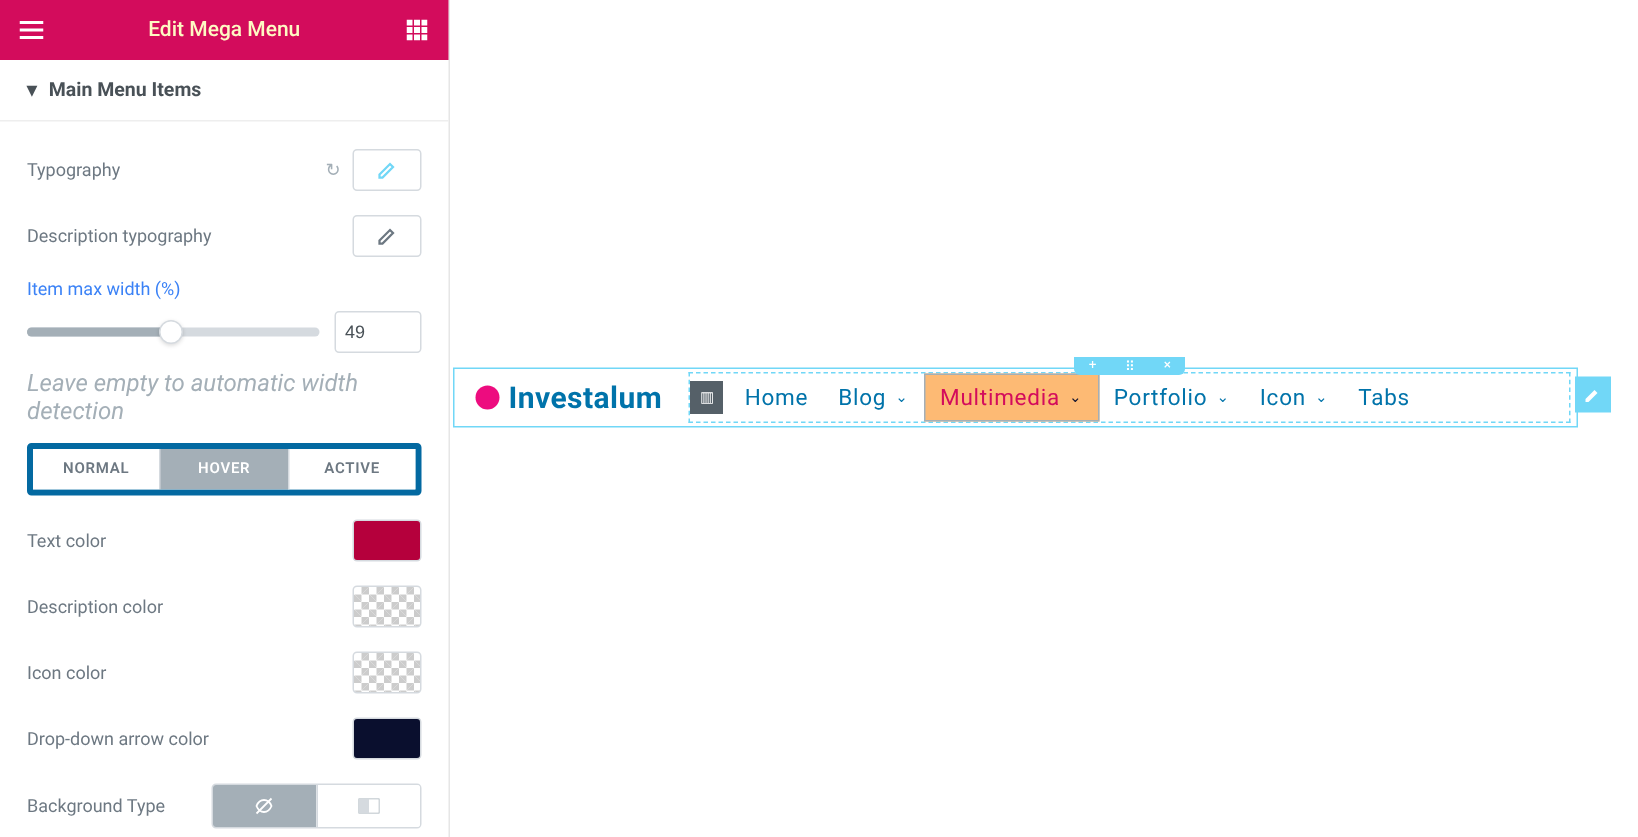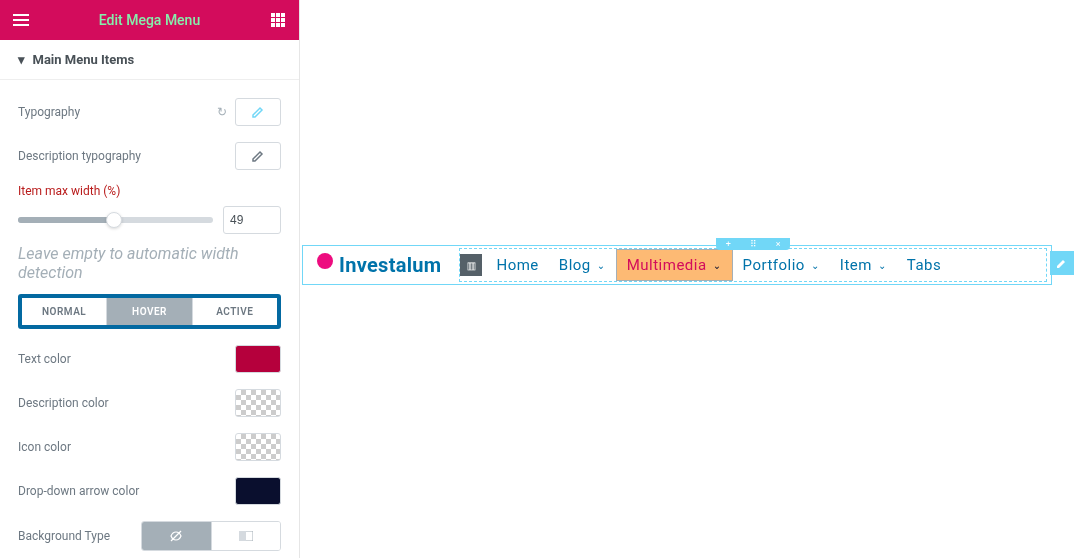--- a/index.html
+++ b/index.html
@@ -1,48 +1,48 @@
 <!DOCTYPE html>
 <html><head>
 <meta charset="utf-8">
 <style>
 * { box-sizing: border-box; margin: 0; padding: 0; }
 body { font-family: -apple-system, BlinkMacSystemFont, "Segoe UI", Roboto, sans-serif; width: 1092px; height: 558px; overflow: hidden; background: #fff; display: flex; }
 .sidebar { width: 300px; height: 558px; background: #fff; border-right: 1px solid #e6e6e6; display: flex; flex-direction: column; }
-.sidebar-header { height: 40px; background: #d30c5c; color: #86efac; display: flex; align-items: center; justify-content: space-between; padding: 0 12px; font-size: 14px; font-weight: 500; }
+.sidebar-header { height: 40px; background: #d30c5c; color: #fef9c3; display: flex; align-items: center; justify-content: space-between; padding: 0 12px; font-size: 14px; font-weight: 500; }
 .sidebar-header .hamburger, .sidebar-header .grid-icon { width: 18px; height: 18px; display: flex; align-items: center; justify-content: center; cursor: pointer; }
 .sidebar-header .title { flex: 1; text-align: center; }
 .section-header { padding: 12px 18px; font-size: 13px; font-weight: 700; color: #495157; display: flex; align-items: center; gap: 8px; border-bottom: 1px solid #eee; }
 .section-body { padding: 10px 18px; overflow-y: auto; flex: 1; }
 .prop-row { display: flex; align-items: center; justify-content: flex-start; padding: 8px 0; font-size: 12px; color: #6d7882; }
 .prop-row .label { flex: 1; }
 .edit-btn { width: 46px; height: 28px; border: 1px solid #d5dadf; border-radius: 3px; background: #fff; display: flex; align-items: center; justify-content: center; cursor: pointer; }
 .reset-icon { margin-right: 8px; color: #a4afb7; cursor: pointer; }
 .slider-row { padding: 6px 0; }
-.slider-row .label { font-size: 12px; color: #b91c1c; display: block; margin-bottom: 8px; }
+.slider-row .label { font-size: 12px; color: #3b82f6; display: block; margin-bottom: 8px; }
 .slider-wrap { display: flex; align-items: center; gap: 10px; }
 .slider { flex: 1; height: 6px; background: #d5dadf; border-radius: 3px; position: relative; }
 .slider-track { position: absolute; left: 0; top: 0; bottom: 0; width: 49%; background: #a4afb7; border-radius: 3px; }
 .slider-thumb { position: absolute; left: 49%; top: 50%; width: 16px; height: 16px; background: #fff; border: 1px solid #d5dadf; border-radius: 50%; transform: translate(-50%, -50%); box-shadow: 0 1px 3px rgba(0,0,0,0.15); }
 .slider-input { width: 58px; height: 28px; border: 1px solid #d5dadf; border-radius: 3px; padding: 4px 6px; font-size: 12px; color: #495157; }
 .hint { font-size: 16px; color: #a4afb7; font-style: italic; padding: 4px 0 12px; }
 .state-tabs { display: flex; border: 4px solid #0369a1; border-radius: 3px; overflow: hidden; margin-bottom: 8px; }
 .state-tab { flex: 1; text-align: center; padding: 8px 0; font-size: 10px; font-weight: 600; letter-spacing: 0.5px; color: #6d7882; cursor: pointer; text-transform: uppercase; background: #fff; }
 .state-tab.active { background: #a4afb7; color: #fff; }
 .state-tab + .state-tab { border-left: 1px solid #d5dadf; }
 .color-swatch { width: 46px; height: 28px; border: 1px solid #d5dadf; border-radius: 3px; cursor: pointer; }
 .checkered { background-image: linear-gradient(45deg, #ccc 25%, transparent 25%), linear-gradient(-45deg, #ccc 25%, transparent 25%), linear-gradient(45deg, transparent 75%, #ccc 75%), linear-gradient(-45deg, transparent 75%, #ccc 75%); background-size: 10px 10px; background-position: 0 0, 0 5px, 5px -5px, -5px 0px; background-color: #fff; }
 .bg-type { display: flex; border: 1px solid #d5dadf; border-radius: 3px; overflow: hidden; width: 140px; }
 .bg-type-opt { flex: 1; height: 28px; display: flex; align-items: center; justify-content: center; cursor: pointer; background: #fff; color: #a4afb7; }
 .bg-type-opt.active { background: #a4afb7; color: #fff; }
 .bg-type-opt + .bg-type-opt { border-left: 1px solid #d5dadf; }
 .collapse-handle { position: absolute; left: 300px; top: 440px; width: 14px; height: 28px; background: #e6e9ec; display: flex; align-items: center; justify-content: center; font-size: 10px; color: #a4afb7; cursor: pointer; }
 .canvas { flex: 1; position: relative; background: #fff; }
 .menu-container { position: absolute; left: 2px; right: 40px; top: 245px; height: 40px; border: 1px solid #71d7f7; display: flex; align-items: center; }
-.logo-wrap { display: flex; align-items: flex-start; gap: 6px; padding: 0 14px; }
+.logo-wrap { display: flex; align-items: center; gap: 6px; padding: 0 14px; }
 .logo-dot { width: 16px; height: 16px; background: #ed0c7f; border-radius: 50%; }
 .logo-text { color: #0073aa; font-size: 20px; font-weight: 700; letter-spacing: 0.3px; }
 .menu-items-wrap { flex: 1; height: 34px; margin: 0 4px; border: 1px dashed #71d7f7; display: flex; align-items: center; position: relative; }
 .tiny-toolbar { position: absolute; top: -11px; left: 50%; transform: translateX(-50%); height: 12px; width: 74px; background: #71d7f7; display: flex; align-items: center; justify-content: space-around; color: #fff; font-size: 9px; border-radius: 0 0 4px 4px; }
 .tiny-toolbar span { cursor: pointer; }
 .section-badge { width: 22px; height: 22px; background: #556068; color: #fff; display: flex; align-items: center; justify-content: center; font-size: 10px; margin-right: 4px; }
 .menu-item { padding: 0 10px; height: 32px; display: flex; align-items: center; gap: 6px; font-size: 15px; color: #0073aa; cursor: pointer; letter-spacing: 0.5px; }
 .menu-item .chev { font-size: 10px; color: #0073aa; }
 .menu-item.hovered { background: #fdba74; border: 1px solid #a4afb7; color: #d30c5c; }
 .menu-item.hovered .chev { color: #0a0f2e; }
@@ -190,21 +190,21 @@
       </div>
       <div class="menu-item hovered">
         <span>Multimedia</span>
         <span class="chev">⌄</span>
       </div>
       <div class="menu-item">
         <span>Portfolio</span>
         <span class="chev">⌄</span>
       </div>
       <div class="menu-item">
-        <span>Item</span>
+        <span>Icon</span>
         <span class="chev">⌄</span>
       </div>
       <div class="menu-item">
         <span>Tabs</span>
       </div>
       <div class="edit-float">
         <svg width="12" height="12" viewBox="0 0 12 12">
             <path d="M1 9l6-6 2 2-6 6H1V9z" fill="#fff"></path>
           </svg>
       </div>

